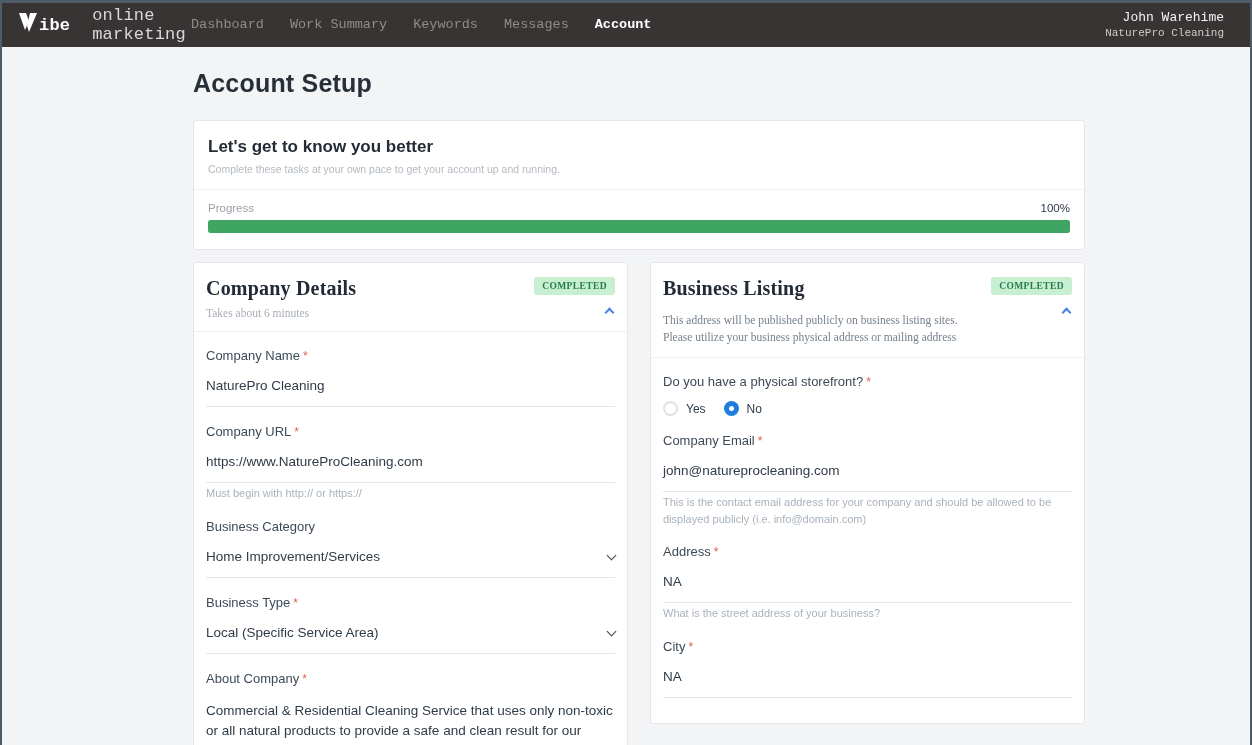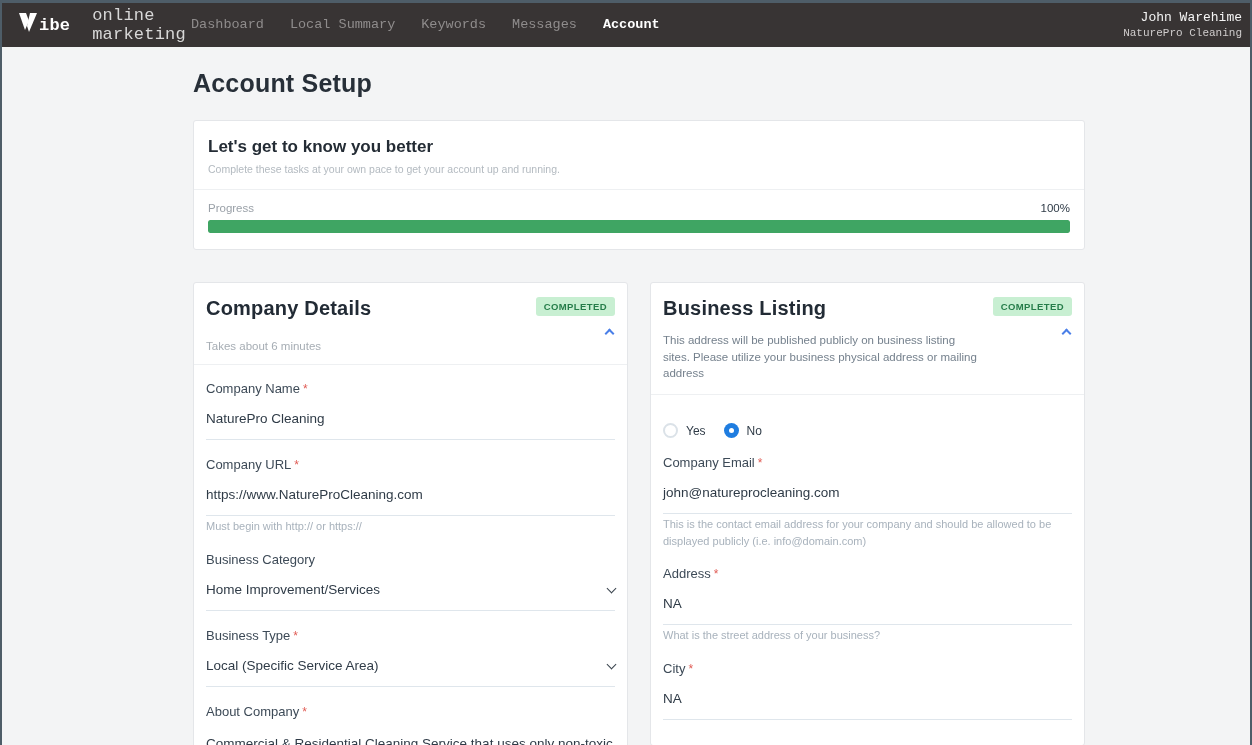--- a/index.html
+++ b/index.html
@@ -36,21 +36,21 @@
     color: #8f8c8c;
     font-size: 13.5px;
     margin-right: 26px;
     cursor: pointer;
     line-height: 44px;
   }
   .nav-item.active { color: #ffffff; font-weight: bold; }
   .navbar-user {
     margin-left: auto;
     text-align: right;
-    padding-right: 8px;
+    padding-right: 26px;
     line-height: 1.35;
   }
   .user-name { color: #f5f5f5; font-size: 13px; }
   .user-company { color: #cfcccc; font-size: 11px; }
 
   
   .main { padding-left: 191px; padding-top: 22px; }
   .content { width: 892px; }
   .page-title {
     font-size: 25px;
@@ -60,40 +60,40 @@
     letter-spacing: .2px;
   }
 
   .card {
     background: #ffffff;
     border: 1px solid #e4e6e9;
     border-radius: 3px;
   }
 
   
-  .progress-card { margin-bottom: 32px; }
+  .progress-card { margin-bottom: 12px; }
   .progress-card .card-head { padding: 16px 14px 14px 14px; border-bottom: 1px solid #eef0f2; }
   .intro-title { font-size: 17px; font-weight: bold; color: #242c35; margin-bottom: 6px; }
   .intro-subtitle { font-size: 10.5px; color: #b3bac0; }
   .progress-body { padding: 12px 14px 16px 14px; }
   .progress-row { display: flex; justify-content: space-between; align-items: baseline; margin-bottom: 6px; }
   .progress-label { font-size: 11.5px; color: #9aa1a8; }
   .progress-value { font-size: 11.5px; color: #2f3b47; }
   .progress-track { height: 13px; background: #e9f3ec; border-radius: 2px; overflow: hidden; }
   .progress-fill { height: 100%; background: #3fa563; border-radius: 2px; }
 
   
   .columns { display: flex; justify-content: space-between; align-items: flex-start; }
   .col-card { width: 435px; }
 
-  .card-header { padding: 14px 12px 12px 12px; border-bottom: 1px solid #eef0f2; display: flex; }
+  .card-header { padding: 14px 12px 12px 12px; border-bottom: 1px solid #eef0f2; display: flex; font-family: Liberation Serif, serif; }
   .card-header-left { flex: 1 1 auto; min-width: 0; }
   .card-header-right { flex: 0 0 auto; display: flex; flex-direction: column; align-items: flex-end; margin-left: 8px; }
   .card-title { font-size: 20px; font-weight: bold; color: #222b35; letter-spacing: .2px; }
-  .card-duration { font-size: 11.5px; color: #a6adb4; margin-top: 20px; }
+  .card-duration { font-size: 11.5px; color: #a6adb4; margin-top: 7px; }
   .card-desc { font-size: 11.5px; color: #75818d; margin-top: 12px; line-height: 1.45; max-width: 330px; }
   .badge {
     background: #c8efd2;
     color: #267d4a;
     font-size: 9.5px;
     font-weight: bold;
     letter-spacing: .4px;
     padding: 4px 8px;
     border-radius: 3px;
     white-space: nowrap;
@@ -167,21 +167,21 @@
       <svg width="20" height="19" viewBox="0 0 20 19">
         <polygon points="1,0 8,0 11,8 7,17" fill="#ffffff"></polygon>
         <polygon points="12,0 19,0 11,19 9,13" fill="#ffffff"></polygon>
       </svg>
     </span>
     <span class="logo-text-bold">ibe</span>
     <span class="logo-text-light">online marketing</span>
   </div>
   <div class="nav-items">
     <span class="nav-item">Dashboard</span>
-    <span class="nav-item">Local Summary</span>
+    <span class="nav-item">Work Summary</span>
     <span class="nav-item">Keywords</span>
     <span class="nav-item">Messages</span>
     <span class="nav-item active">Account</span>
   </div>
   <div class="navbar-user">
     <div class="user-name">John Warehime</div>
     <div class="user-company">NaturePro Cleaning</div>
   </div>
 </div>
 
@@ -263,20 +263,21 @@
             <div class="card-desc">This address will be published publicly on business listing sites. Please utilize your business physical address or mailing address</div>
           </div>
           <div class="card-header-right">
             <span class="badge">COMPLETED</span>
             <span class="caret-up"></span>
           </div>
         </div>
         <div class="card-body">
 
           <div class="field">
+            <div class="field-label"><span>Do you have a physical storefront?</span><span class="req">*</span></div>
             <div class="radio-row">
               <span class="radio-opt">
                 <span class="radio-circle"></span>
                 <span class="radio-label">Yes</span>
               </span>
               <span class="radio-opt checked">
                 <span class="radio-circle"></span>
                 <span class="radio-label">No</span>
               </span>
             </div>

